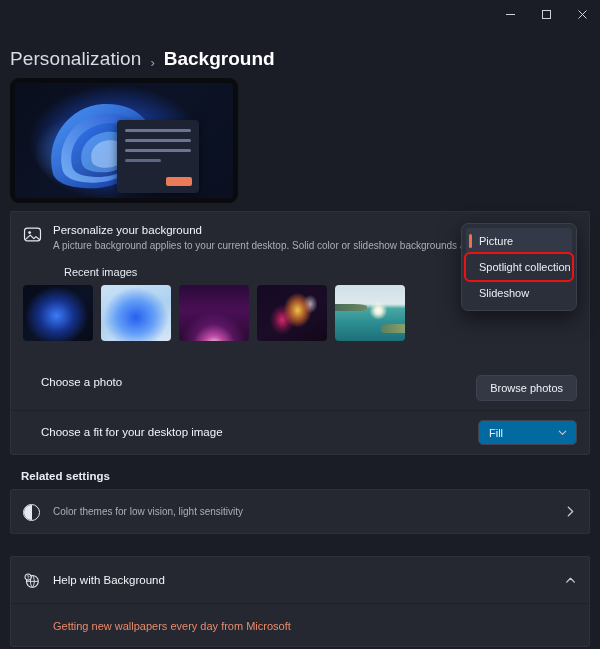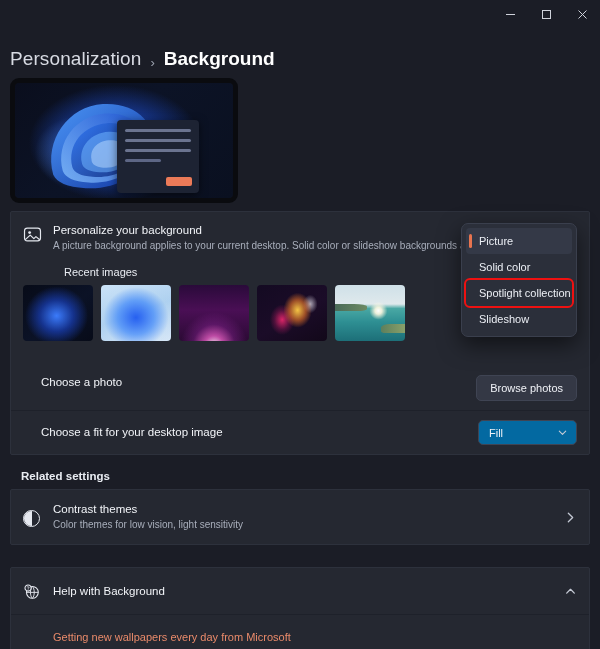--- a/index.html
+++ b/index.html
@@ -287,23 +287,20 @@
       </div>
       <div class="row-txt">
         <div class="row-title">Personalize your background</div>
         <div class="row-sub">A picture background applies to your current desktop. Solid color or slideshow backgrounds apply to all your desktops.</div>
       </div>
       <div class="row-right dd-anchor">
         <div class="dd-panel">
           <div class="dd-item sel">
             <span>Picture</span>
           </div>
-          <div class="dd-item">
-            <span>Solid color</span>
-          </div>
           <div class="dd-item hl">
             <span>Spotlight collection</span>
           </div>
           <div class="dd-item">
             <span>Slideshow</span>
           </div>
         </div>
       </div>
     </div>
 
@@ -346,21 +343,20 @@
   </div>
 
   <div class="sec-label">Related settings</div>
 
   <div class="card">
     <div class="row" style="align-items:center;padding:12px;">
       <div class="row-ic">
         <div class="ic-circle"></div>
       </div>
       <div class="row-txt">
-        <div class="row-title">Contrast themes</div>
         <div class="row-sub">Color themes for low vision, light sensitivity</div>
       </div>
       <div class="row-right" style="padding-top:0;">
         <span class="chev-right">
           <svg width="13" height="13" viewBox="0 0 12 12">
             <path d="M4 2 L8 6 L4 10" fill="none" stroke="currentColor" stroke-width="1.2" stroke-linecap="round" stroke-linejoin="round"></path>
           </svg>
         </span>
       </div>
     </div>

